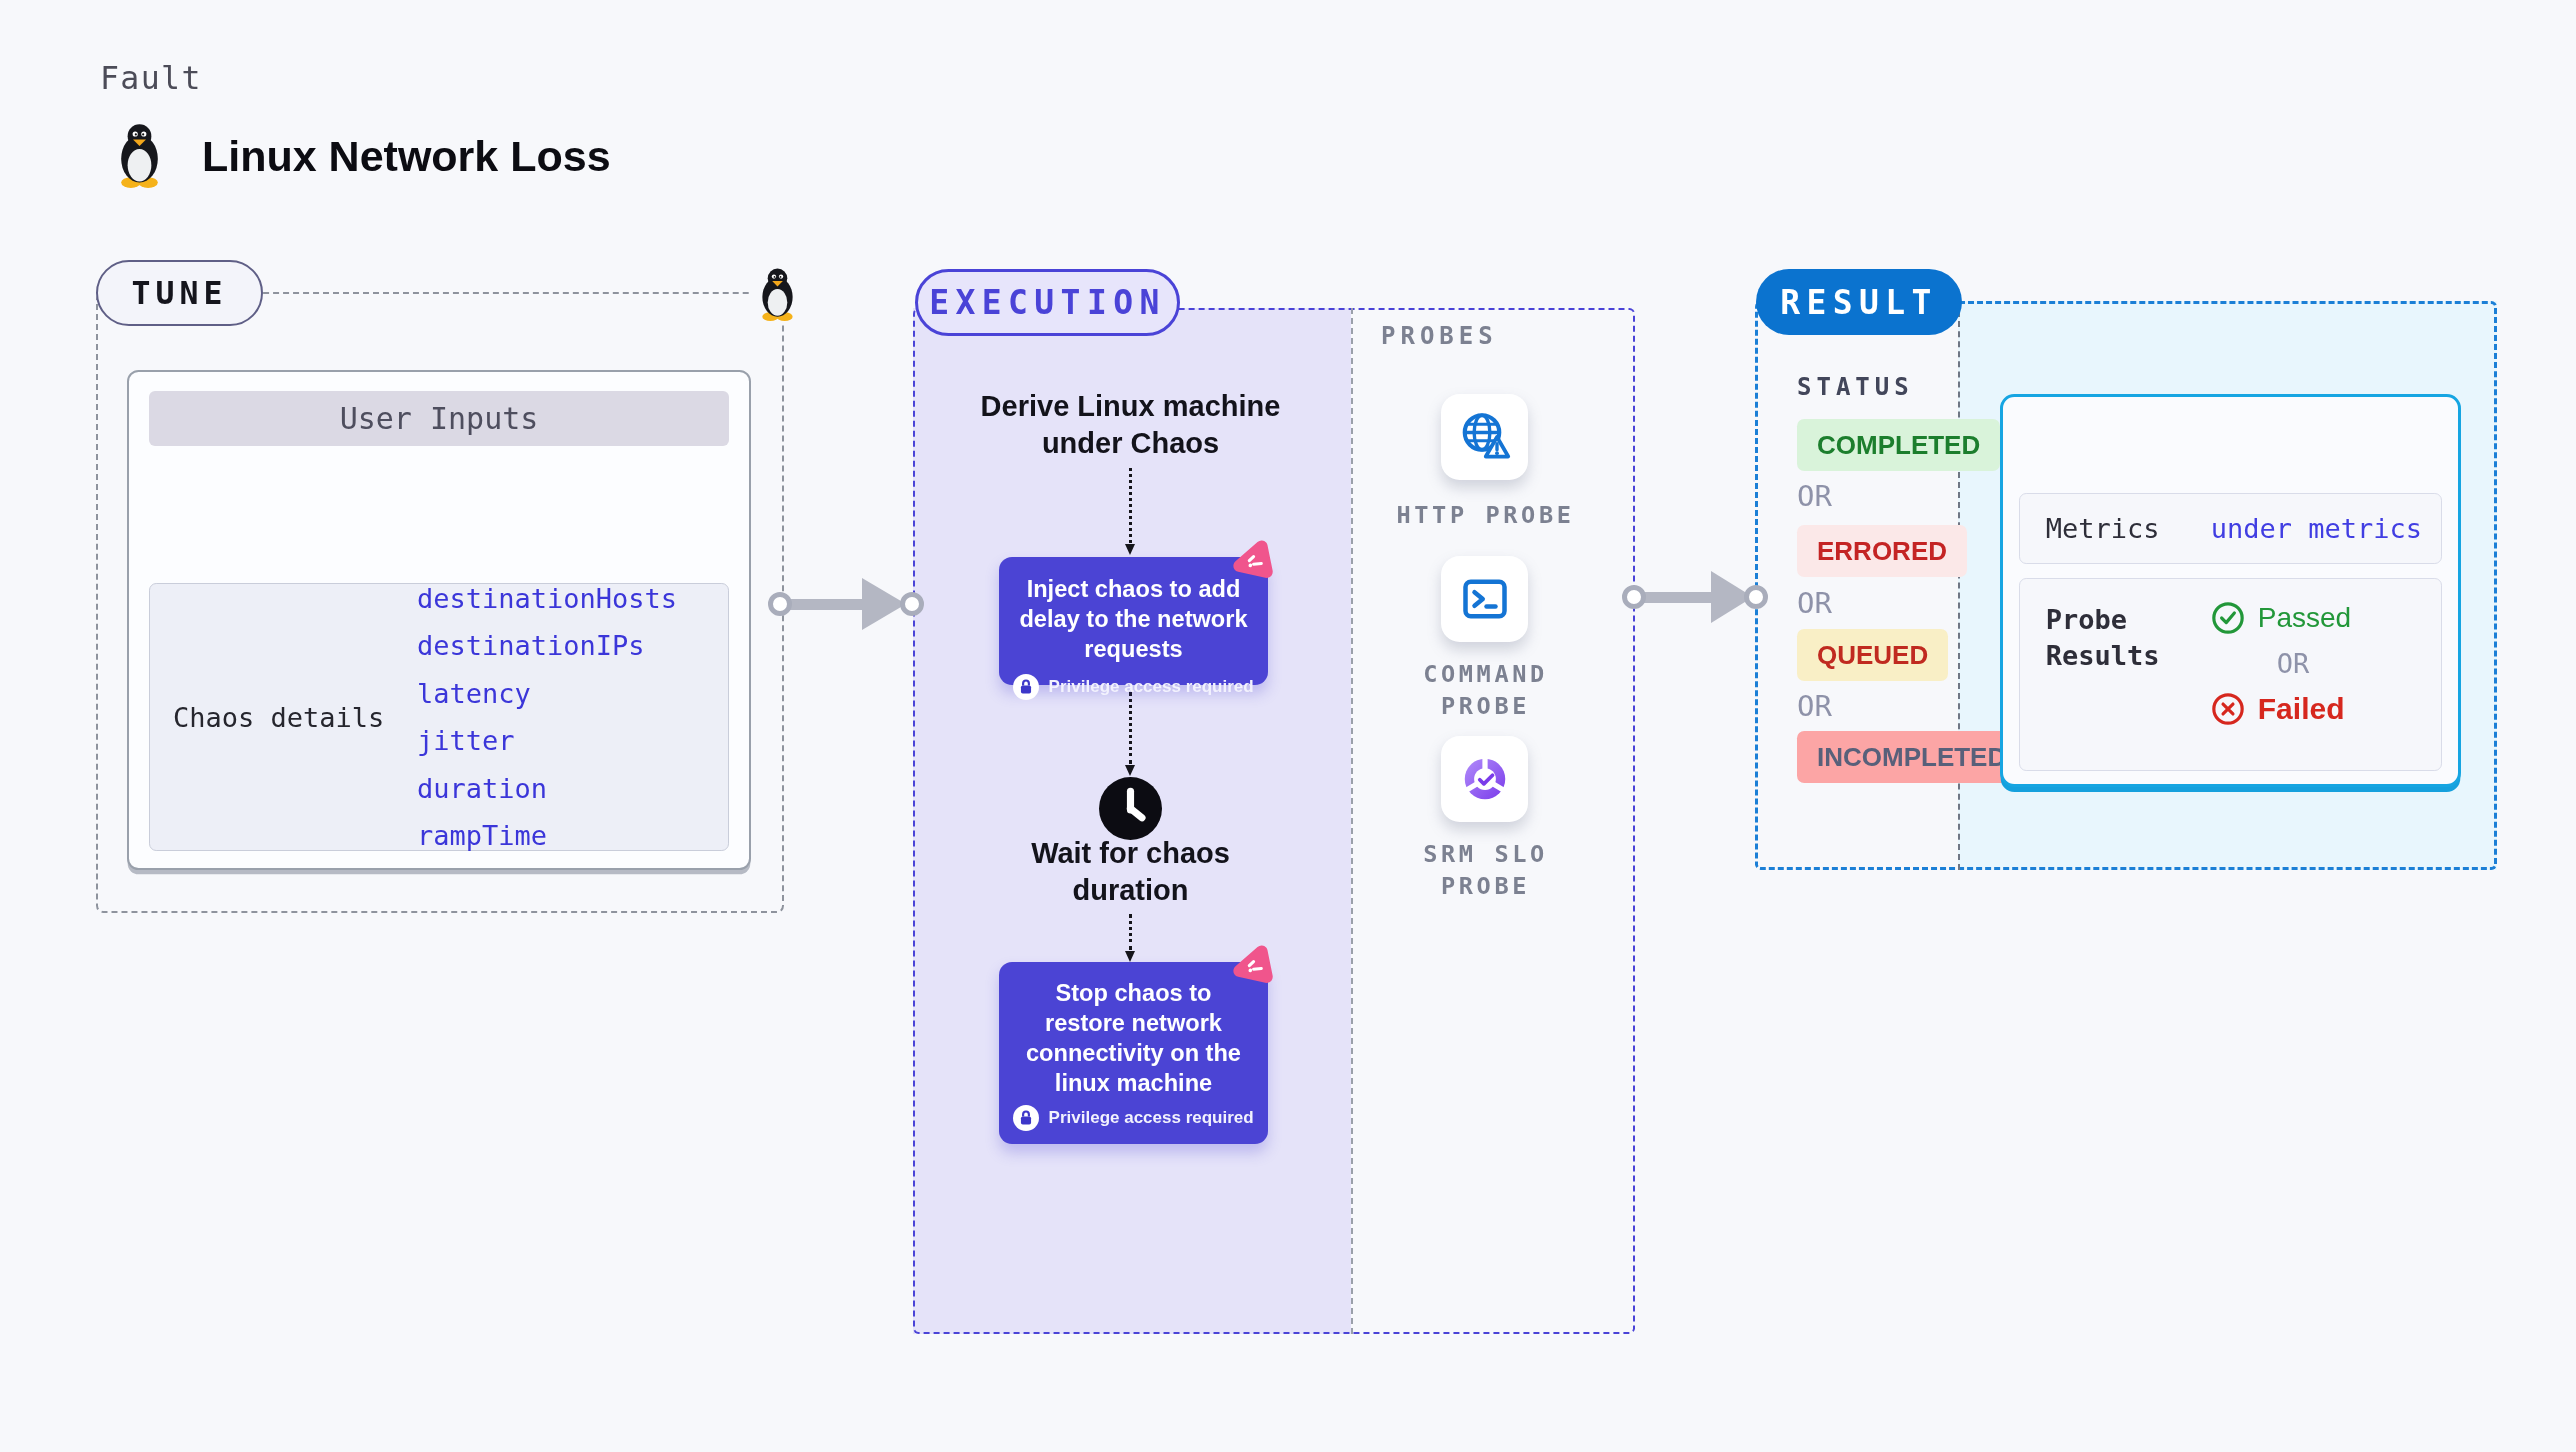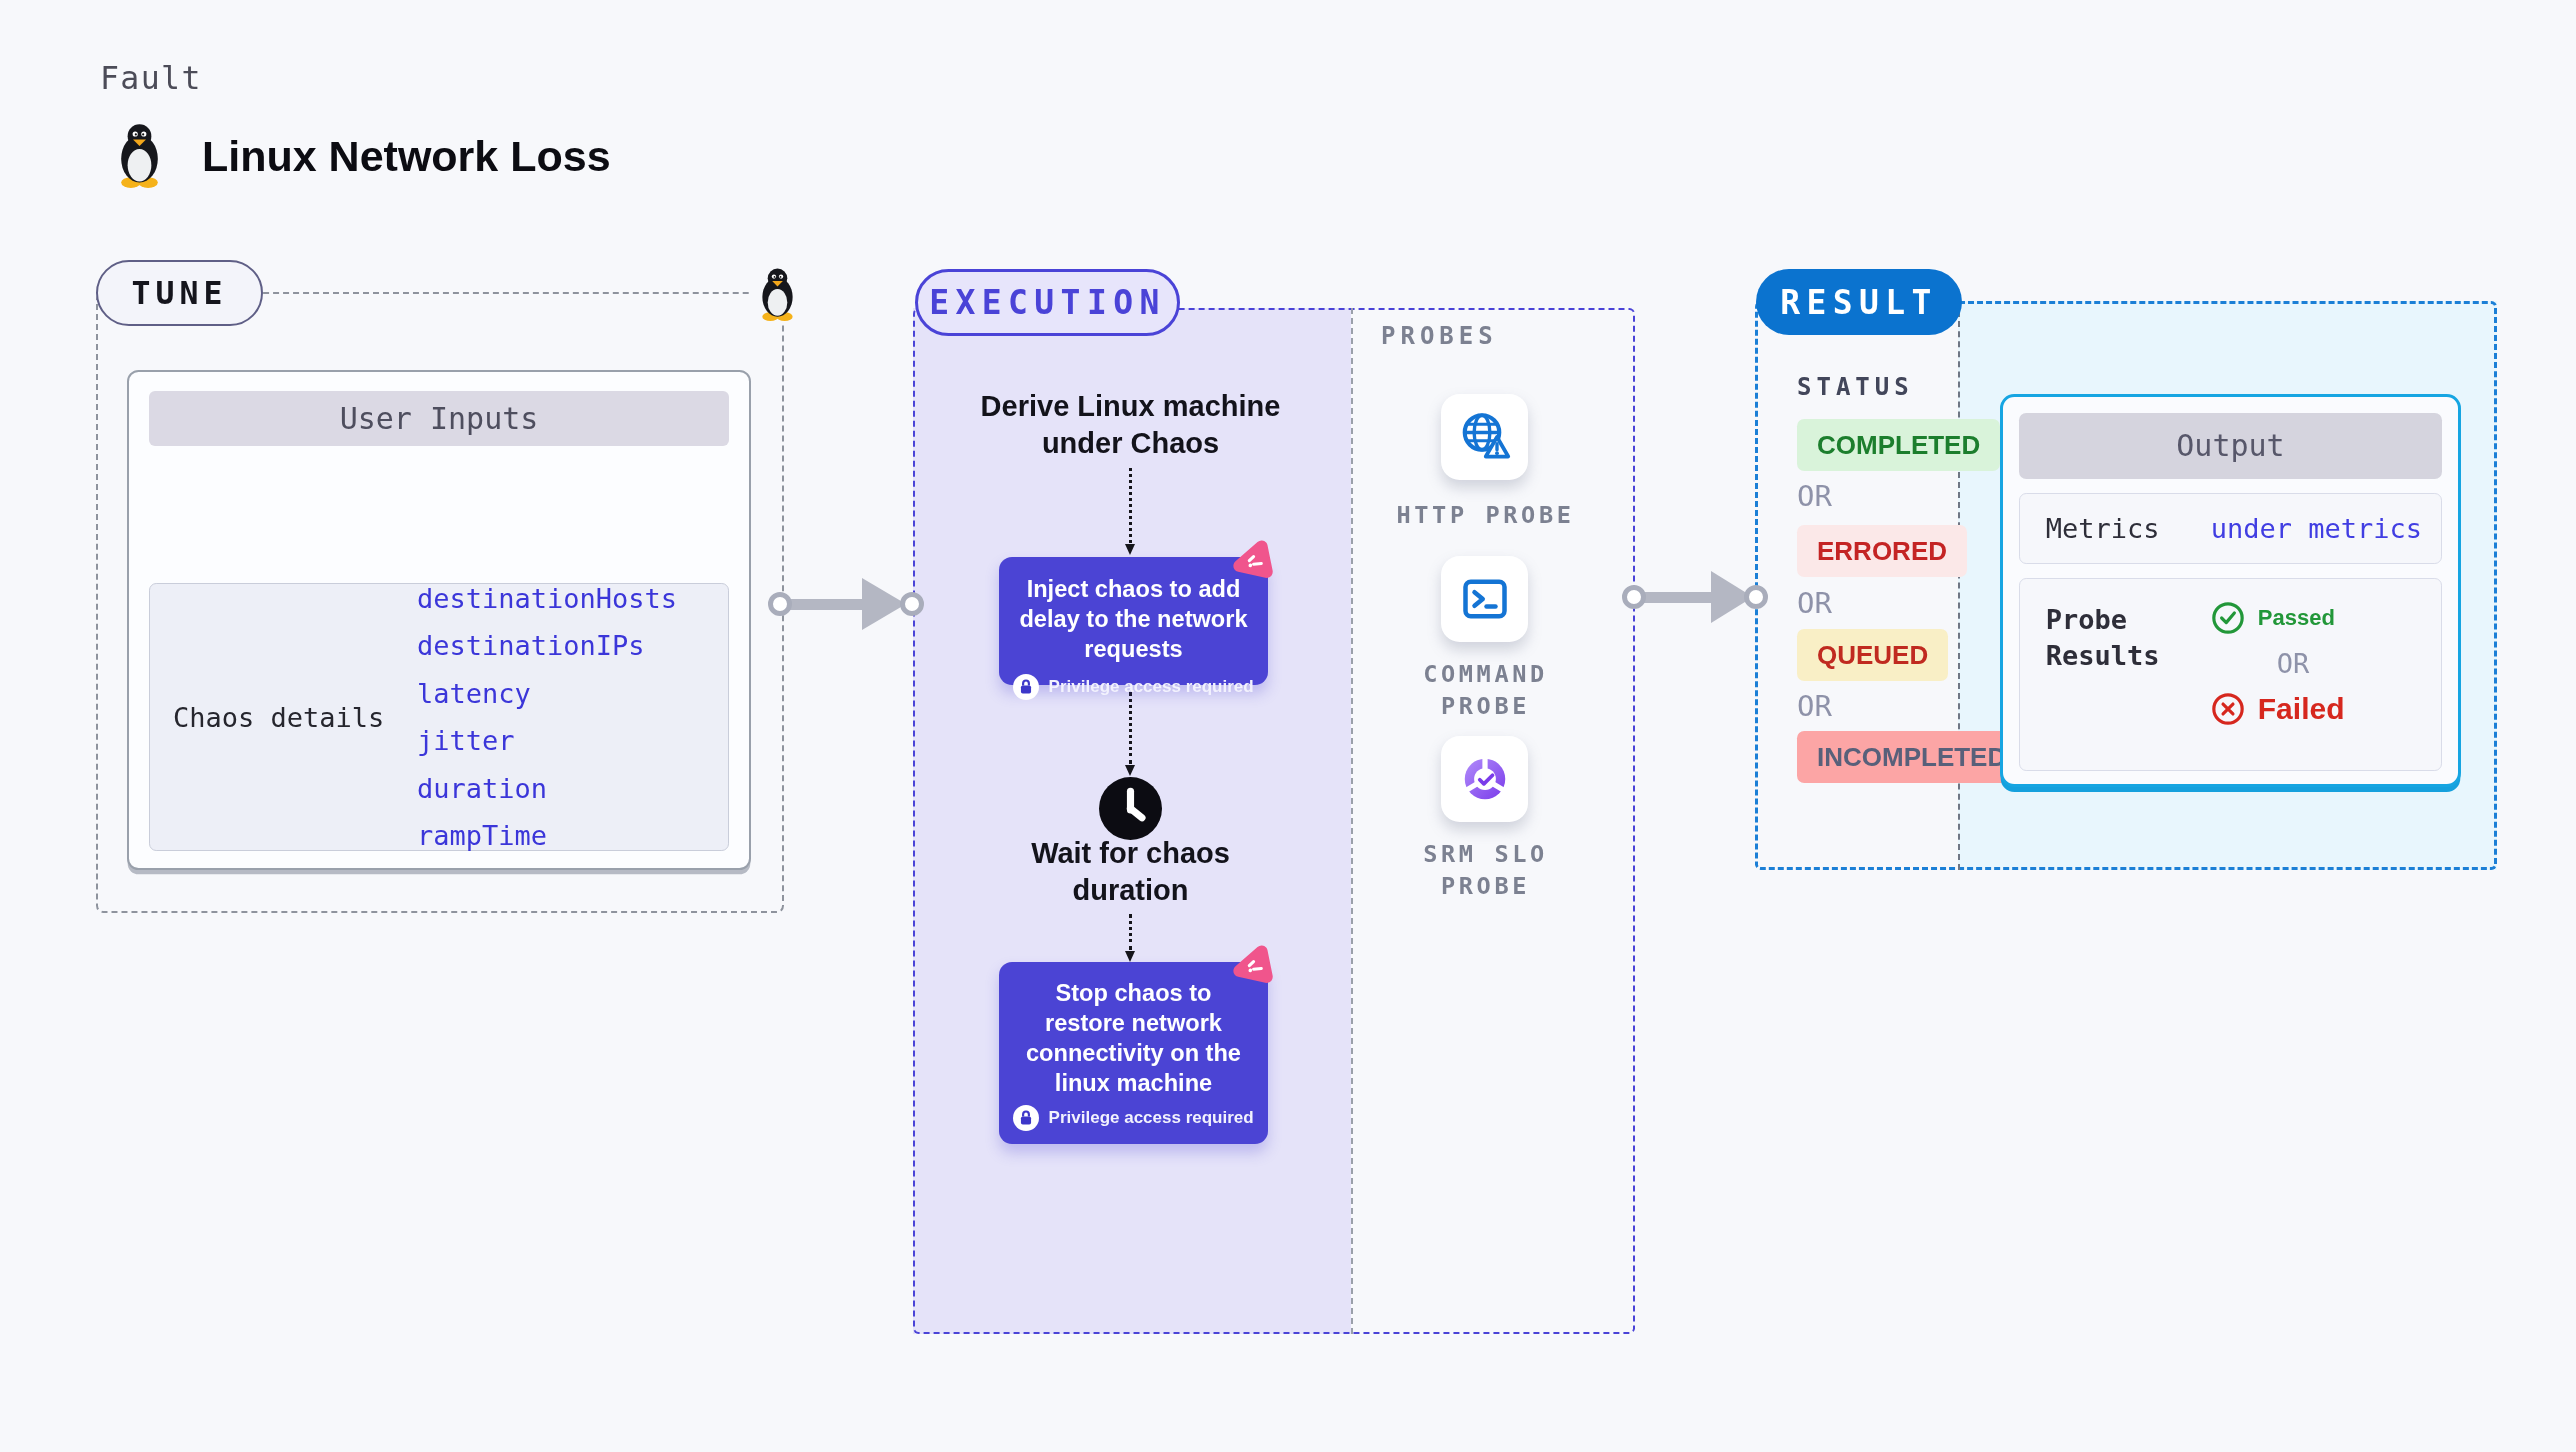--- a/index.html
+++ b/index.html
@@ -87,21 +87,21 @@
   .output-header{position:absolute;left:15.8px;top:15.8px;right:15.8px;height:66px;background:#d5d4de;border-radius:7.2px;
                  display:flex;align-items:center;justify-content:center;font-size:30px;color:#57576a;}
   .output-row{position:absolute;left:15.8px;right:15.8px;background:#f6f7fb;border:1.4px solid #d9dce9;border-radius:7.2px;display:flex;}
   .metrics-row{top:96px;height:69px;align-items:center;}
   .probe-row{top:181px;height:191px;align-items:flex-start;}
   .out-label{flex:0 0 165px;margin-left:26px;font-size:27px;color:#2e2e39;line-height:36px;}
   .probe-row .out-label{margin-top:23px;font-weight:bold;}
   .metrics-value{font-size:27px;color:#413ee2;}
   .verdict-col{display:flex;flex-direction:column;padding-top:21.5px;}
   .verdict-line{display:flex;align-items:center;gap:13px;}
-  .verdict-passed{font-size:22px;font-weight:700;color:#229739;}
+  .verdict-passed{font-size:28px;font-weight:400;color:#229739;}
   .verdict-failed{font-size:30px;font-weight:700;color:#d6271e;}
   .verdict-or{font-size:27px;color:#8e92a9;margin:13px 0 13px 66px;}
 </style>
 </head>
 <body>
 
 <div class="canvas">
 
   <svg width="0" height="0" style="position:absolute">
     <defs>
@@ -283,21 +283,20 @@
   <div class="status-label mono">STATUS</div>
   <div class="status-pill pill-completed">COMPLETED</div>
   <div class="or-sep or1 mono">OR</div>
   <div class="status-pill pill-errored">ERRORED</div>
   <div class="or-sep or2 mono">OR</div>
   <div class="status-pill pill-queued">QUEUED</div>
   <div class="or-sep or3 mono">OR</div>
   <div class="status-pill pill-incompleted">INCOMPLETED</div>
 
   <div class="output-card">
-    <div class="output-header mono">Output</div>
     <div class="output-row metrics-row">
       <div class="out-label mono">Metrics</div>
       <div class="metrics-value mono">under metrics</div>
     </div>
     <div class="output-row probe-row">
       <div class="out-label mono">Probe Results</div>
       <div class="verdict-col">
         <div class="verdict-line">
           <svg width="34" height="34" viewBox="0 0 48 48">
               <use href="#checkCircle"></use>

